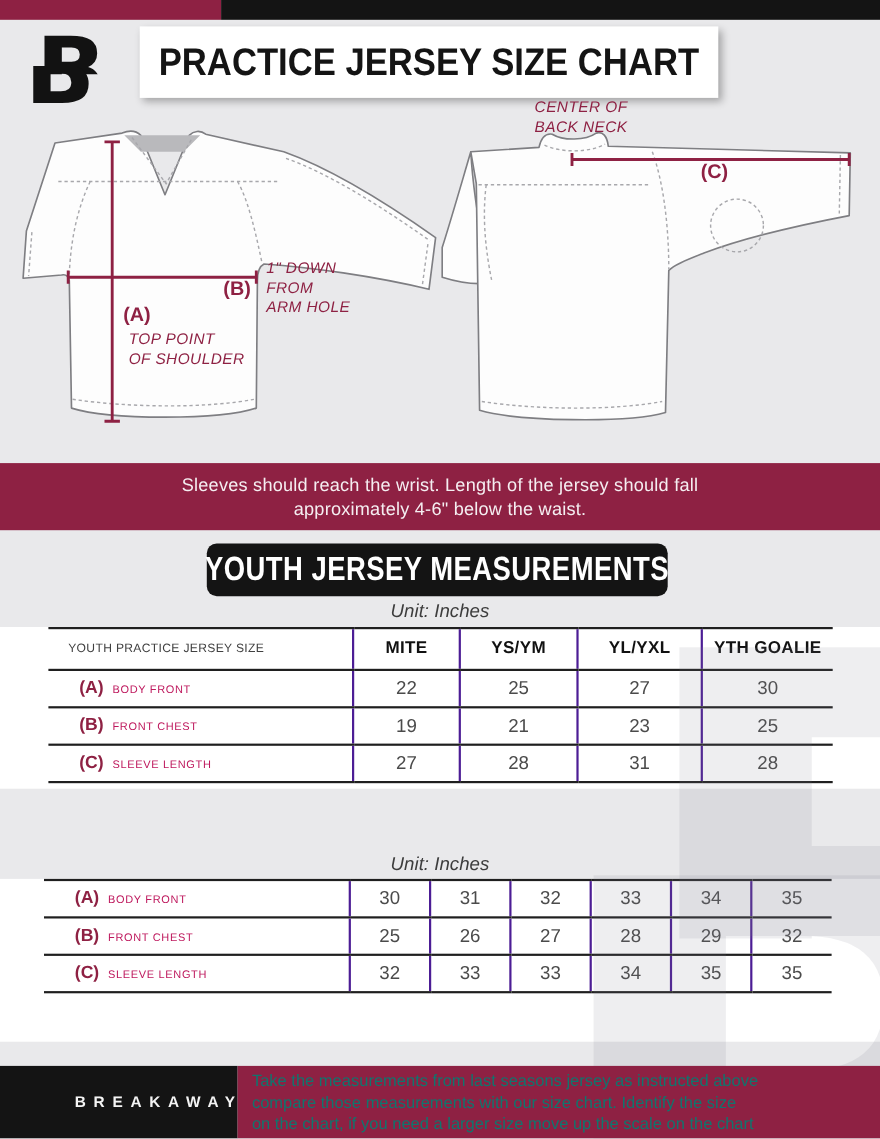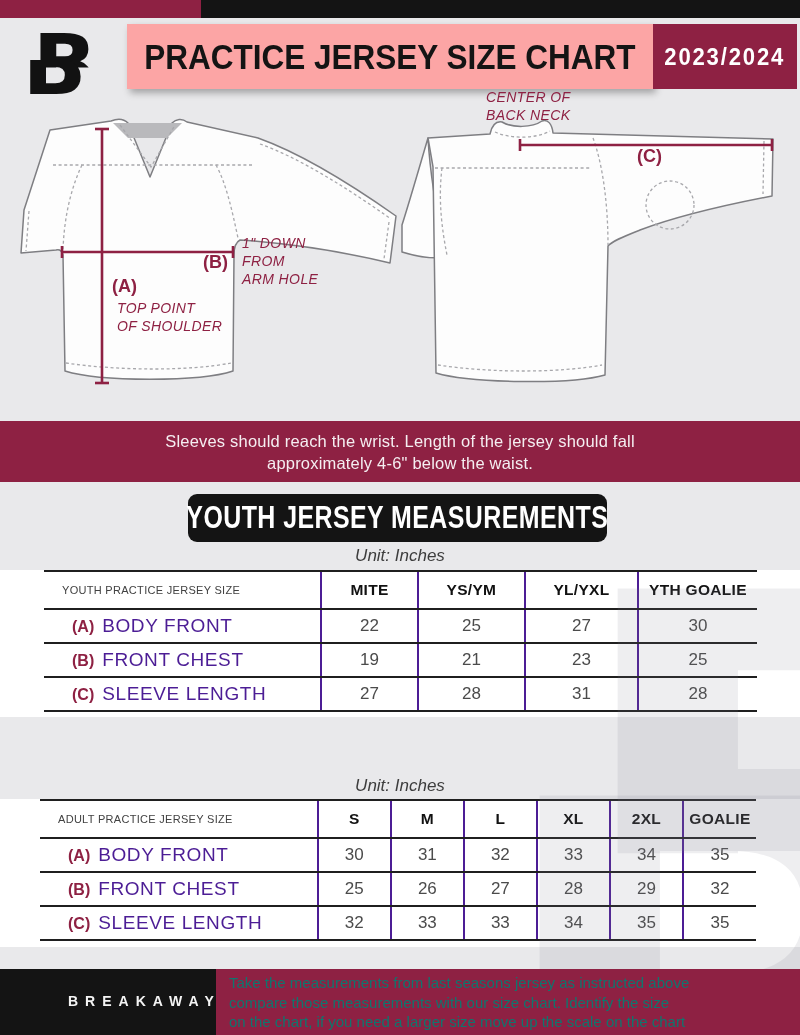--- a/index.html
+++ b/index.html
@@ -5,21 +5,21 @@
   html,body{margin:0;padding:0;}
   body{width:800px;height:1035px;background:#e9e9eb;font-family:"Liberation Sans",sans-serif;}
   .page{position:relative;width:800px;height:1035px;overflow:hidden;background:#e9e9eb;}
   .abs{position:absolute;}
 
   
   .strip-maroon{left:0;top:0;width:201px;height:18px;background:#8e2143;}
   .strip-black{left:201px;top:0;width:599px;height:18px;background:#141414;}
 
   
-  .title-box{left:127px;top:24px;width:526px;height:65px;background:#fca5a5;
+  .title-box{left:127px;top:24px;width:526px;height:65px;background:#ffffff;
              box-shadow:3px 4px 7px rgba(0,0,0,.30);display:flex;align-items:center;justify-content:center;z-index:2;}
   .title-text{font-weight:700;font-size:35px;color:#141414;white-space:nowrap;
               display:inline-block;transform:scaleX(.90);transform-origin:center;letter-spacing:0px;}
   .season-box{left:653px;top:24px;width:144px;height:65px;background:#8e2143;
               display:flex;align-items:center;justify-content:center;z-index:2;}
   .season-text{font-weight:700;font-size:24px;color:#ffffff;letter-spacing:2px;white-space:nowrap;
                display:inline-block;transform:scaleX(.92);}
 
   
   .split-b{position:relative;display:block;}
@@ -52,21 +52,21 @@
   
   table.size{position:absolute;border-collapse:collapse;table-layout:fixed;z-index:1;}
   table.size td{padding:0;vertical-align:middle;border-top:2px solid #1f1f1f;border-bottom:2px solid #1f1f1f;}
   table.size td + td{border-left:2px solid #4c1d95;}
   td.hd{height:36px;}
   td.rw{height:32px;}
   .col-head{font-weight:700;font-size:15.5px;color:#111;text-align:center;letter-spacing:.3px;}
   .first-head{font-weight:400;font-size:11px;color:#414141;text-align:left;padding-left:18px !important;letter-spacing:.3px;}
   .row-label{padding-left:28px !important;text-align:left;white-space:nowrap;}
   .row-key{color:#8e2143;font-weight:700;font-size:16px;}
-  .row-name{color:#4c1d95;font-size:19px;letter-spacing:.6px;margin-left:8px;}
+  .row-name{color:#be185d;font-size:10px;letter-spacing:.6px;margin-left:8px;}
   .val{text-align:center;color:#4b4b4b;font-size:17px;}
 
   
   .watermark{left:515px;top:428px;width:640px;height:640px;z-index:3;pointer-events:none;}
   .watermark b{font-size:640px;color:rgba(125,125,138,.13);}
 
   
   .footer-black{left:0;top:969px;width:216px;height:66px;background:#141414;z-index:6;}
   .footer-maroon{left:216px;top:969px;width:584px;height:66px;background:#8e2143;z-index:6;}
   .brand-text{left:68px;top:993px;color:#f4f4f4;font-weight:700;font-size:14px;letter-spacing:7px;z-index:7;white-space:nowrap;}
@@ -85,23 +85,20 @@
   <div class="abs strip-maroon"></div>
   <div class="abs strip-black"></div>
 
   <div class="abs split-b logo-main">
     <b class="t">B</b>
     <b class="b2">B</b>
   </div>
 
   <div class="abs title-box">
     <span class="title-text">PRACTICE JERSEY SIZE CHART</span>
-  </div>
-  <div class="abs season-box">
-    <span class="season-text">2023/2024</span>
   </div>
 
   <svg style="left:0;top:105px;" width="400" height="310" viewBox="0 0 400 310">
     <path class="jersey-stroke" d="M50,25 L111,16 C118,13 124,14 128,18 L150,72 L172,18 C176,14 182,13 187,17 L258,33 C300,48 352,80 396,111 L390,158 C340,146 282,138 240,135 C236,137 234,142 234,150 L233,266 C200,277 100,277 65,266 L63,150 C62,146 60,144 56,145 L21,148 L24,105 Z"></path>
     <polygon points="113,18 182,18 167,33 128,33" fill="#b9b9bc" stroke="none"></polygon>
     <path class="stitch" d="M120,20 L151,62 L175,20"></path>
     <path class="stitch" d="M53,60 L254,60"></path>
     <path class="stitch" d="M216,60 C226,78 232,105 238,133"></path>
     <path class="stitch" d="M82,60 C70,85 64,115 63,145"></path>
     <path class="stitch" d="M260,39 C300,53 350,85 391,114"></path>
@@ -215,29 +212,20 @@
     <colgroup>
         <col style="width:38.8%">
         <col style="width:10.2%">
         <col style="width:10.2%">
         <col style="width:10.2%">
         <col style="width:10.2%">
         <col style="width:10.2%">
         <col style="width:10.2%">
       </colgroup>
     <tbody>
-        <tr>
-      <td class="hd first-head">ADULT PRACTICE JERSEY SIZE</td>
-      <td class="hd col-head">S</td>
-      <td class="hd col-head">M</td>
-      <td class="hd col-head">L</td>
-      <td class="hd col-head">XL</td>
-      <td class="hd col-head">2XL</td>
-      <td class="hd col-head">GOALIE</td>
-    </tr>
     <tr>
       <td class="rw row-label"><span class="row-key">(A)</span><span class="row-name">BODY FRONT</span></td>
       <td class="rw val">30</td>
       <td class="rw val">31</td>
       <td class="rw val">32</td>
       <td class="rw val">33</td>
       <td class="rw val">34</td>
       <td class="rw val">35</td>
     </tr>
     <tr>

